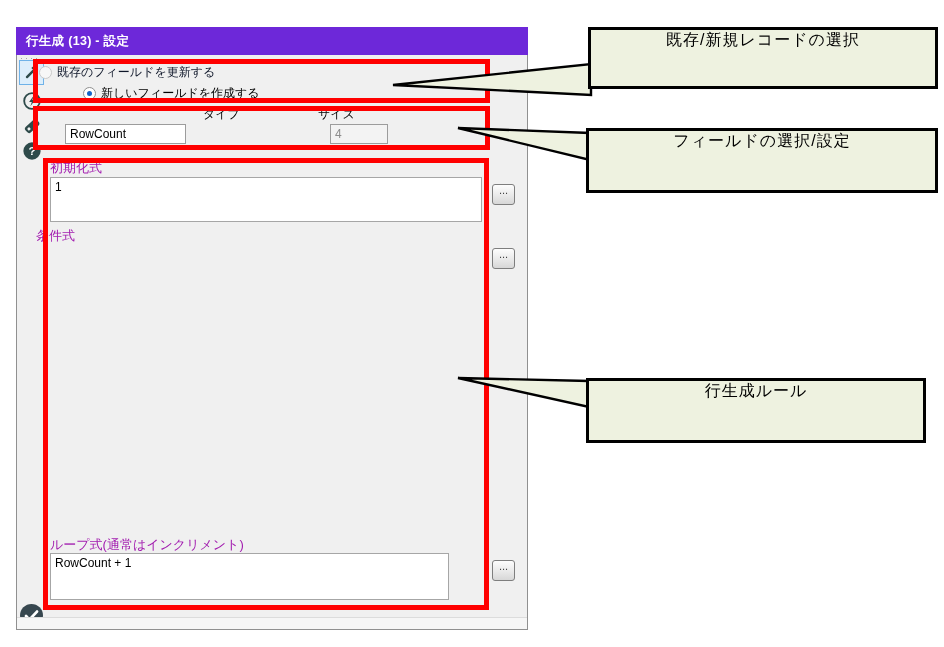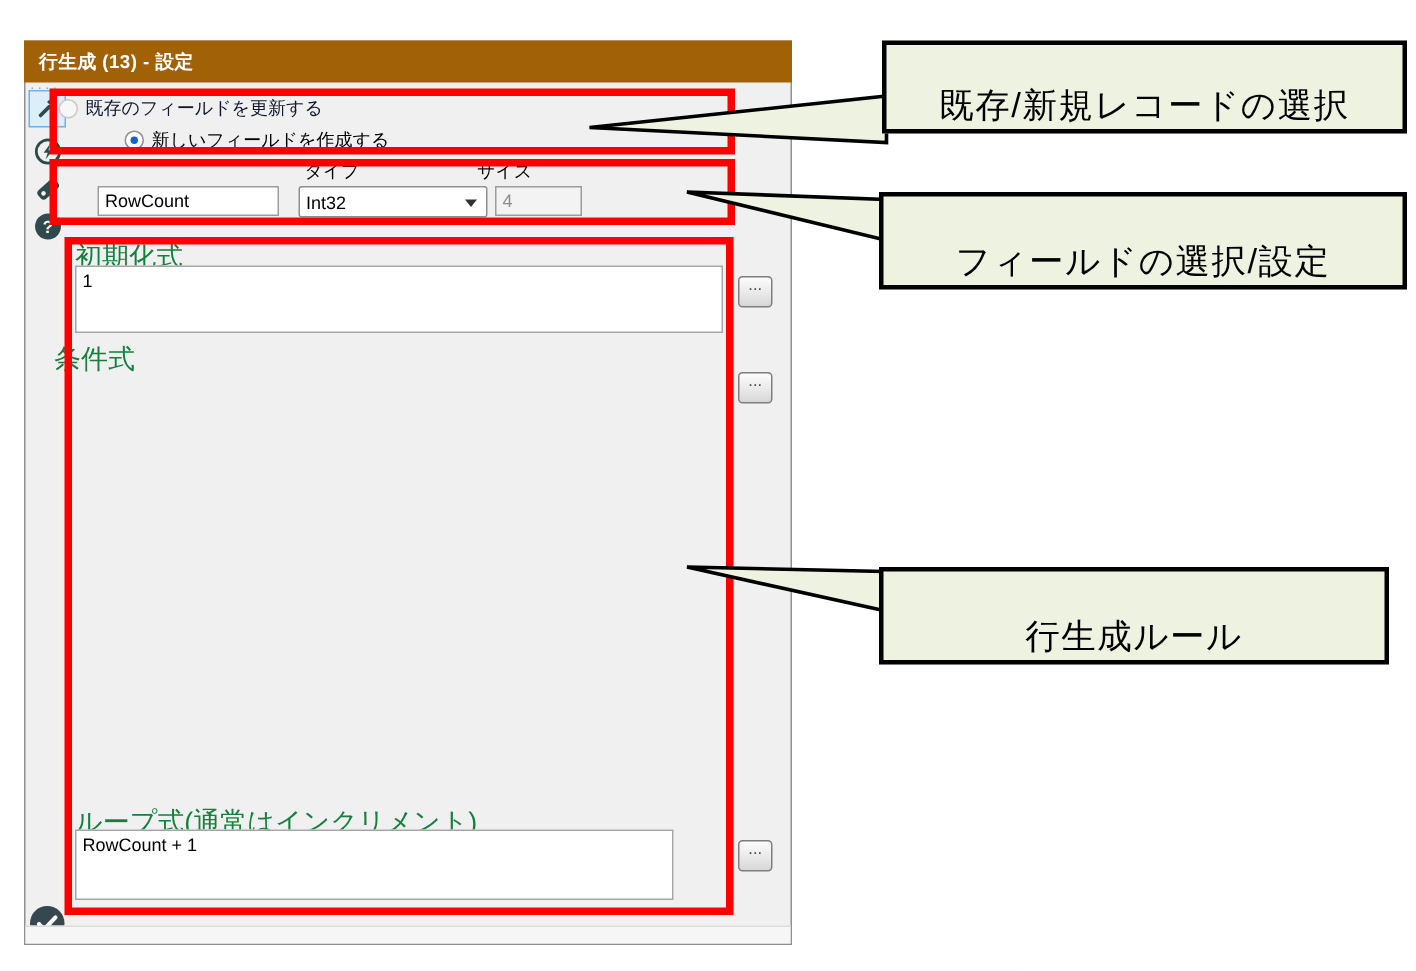--- a/index.html
+++ b/index.html
@@ -4,21 +4,21 @@
 <style>
   * { margin:0; padding:0; box-sizing:border-box; }
   body { background:#fff; }
   .page { position:relative; width:944px; height:647px; background:#ffffff;
           font-family:"Liberation Sans", sans-serif; overflow:hidden; }
 
   
   .panel { position:absolute; left:16px; top:27px; width:512px; height:603px;
            background:#f0f0f0; border:1px solid #909090; }
   .titlebar { position:absolute; left:16px; top:27px; width:512px; height:28px;
-              background:#a16207; display:flex; align-items:center; }
+              background:#6d28d9; display:flex; align-items:center; }
   .titlebar .title { margin-left:10px; color:#ffffff; font-size:12.5px; font-weight:bold; letter-spacing:.3px; }
   .tb-icon { position:absolute; top:0; height:28px; display:flex; align-items:center; justify-content:center;
              color:#ffffff; cursor:default; }
   .tb-menu   { left:415px; width:30px; font-size:10px; }
   .tb-refresh{ left:452px; width:30px; }
   .tb-close  { left:484px; width:30px; font-size:17px; font-weight:bold; }
 
   .grip { position:absolute; left:20px; top:53px; color:#9a9a9a; font-size:9px; letter-spacing:2px; }
 
   
@@ -50,21 +50,21 @@
                font-family:"Liberation Sans", sans-serif; padding:0 4px; color:#000; }
   .in-name { left:65px; top:124px; width:121px; height:20px; }
   .in-size { left:330px; top:124px; width:58px; height:20px; background:#f3f3f3; color:#8d8d8d; }
   .combo { position:absolute; left:199px; top:124px; width:126px; height:21px; background:#fff;
            border:1px solid #8f8f8f; border-radius:2px; font-size:12px; display:flex; align-items:center;
            padding-left:4px; cursor:default; }
   .combo-arrow { position:absolute; right:6px; top:8px; width:0; height:0;
            border-left:4px solid transparent; border-right:4px solid transparent; border-top:5px solid #333; }
 
   
-  .sec-label { position:absolute; font-size:18px; color:#15803d; white-space:nowrap; }
+  .sec-label { position:absolute; font-size:13px; color:#a21caf; white-space:nowrap; }
   .l-init { left:50px; top:159px; }
   .l-cond { left:36px; top:227px; }
   .l-loop { left:50px; top:536px; }
   textarea.expr { position:absolute; border:1px solid #a6a6a6; background:#fff; resize:none;
            font-family:"Liberation Sans", sans-serif; font-size:12px; color:#000; padding:2px 4px;
            overflow:hidden; outline:none; }
   .ta-init { left:50px; top:177px; width:432px; height:45px; }
   .ta-cond { left:50px; top:245px; width:432px; height:289px; }
   .ta-loop { left:50px; top:553px; width:399px; height:47px; }
   .dots-btn { position:absolute; width:23px; height:21px; border:1px solid #7e7e7e; border-radius:3px;
@@ -78,22 +78,22 @@
            background:#f6f6f6; border-top:1px solid #dcdcdc; }
 
   
   .hl { position:absolute; border:5px solid #ff0000; pointer-events:none; }
   .hl1 { left:33px; top:59px;  width:457px; height:44px; }
   .hl2 { left:33px; top:106px; width:457px; height:44px; }
   .hl3 { left:43px; top:158px; width:446px; height:452px; }
 
   
   .callout { position:absolute; background:#eef2e0; border:3px solid #000;
-           display:flex; align-items:flex-end; justify-content:center;
-           font-size:23px; color:#000; letter-spacing:1px; white-space:nowrap; }
+           display:flex; align-items:flex-start; justify-content:center;
+           font-size:16px; color:#000; letter-spacing:1px; white-space:nowrap; }
   .c1 { left:588px; top:27px;  width:350px; height:62px; }
   .c2 { left:586px; top:128px; width:352px; height:65px; }
   .c3 { left:586px; top:378px; width:340px; height:65px; }
   .pointer-layer { position:absolute; left:0; top:0; width:944px; height:647px; pointer-events:none; }
 </style>
 </head>
 <body>
 
 <div class="page">
 
@@ -158,24 +158,20 @@
     <span class="radio disabled"></span>
     <span class="radio-label dim">既存のフィールドを更新する</span>
   </div>
   <div class="radio-row rr2">
     <span class="radio checked"></span>
     <span class="radio-label">新しいフィールドを作成する</span>
   </div>
 
   <input class="txt-input in-name" type="text" value="RowCount" style="">
   <span class="fld-label lab-type">タイプ</span>
-  <div class="combo">
-    <span>Int32</span>
-    <span class="combo-arrow"></span>
-  </div>
   <span class="fld-label lab-size">サイズ</span>
   <input class="txt-input in-size" type="text" disabled="" value="4" style="">
 
   <span class="sec-label l-init">初期化式</span>
   <textarea class="expr ta-init" style="">1</textarea>
   <div class="dots-btn b-init">...</div>
 
   <span class="sec-label l-cond">条件式</span>
   <div class="dots-btn b-cond">...</div>
 

